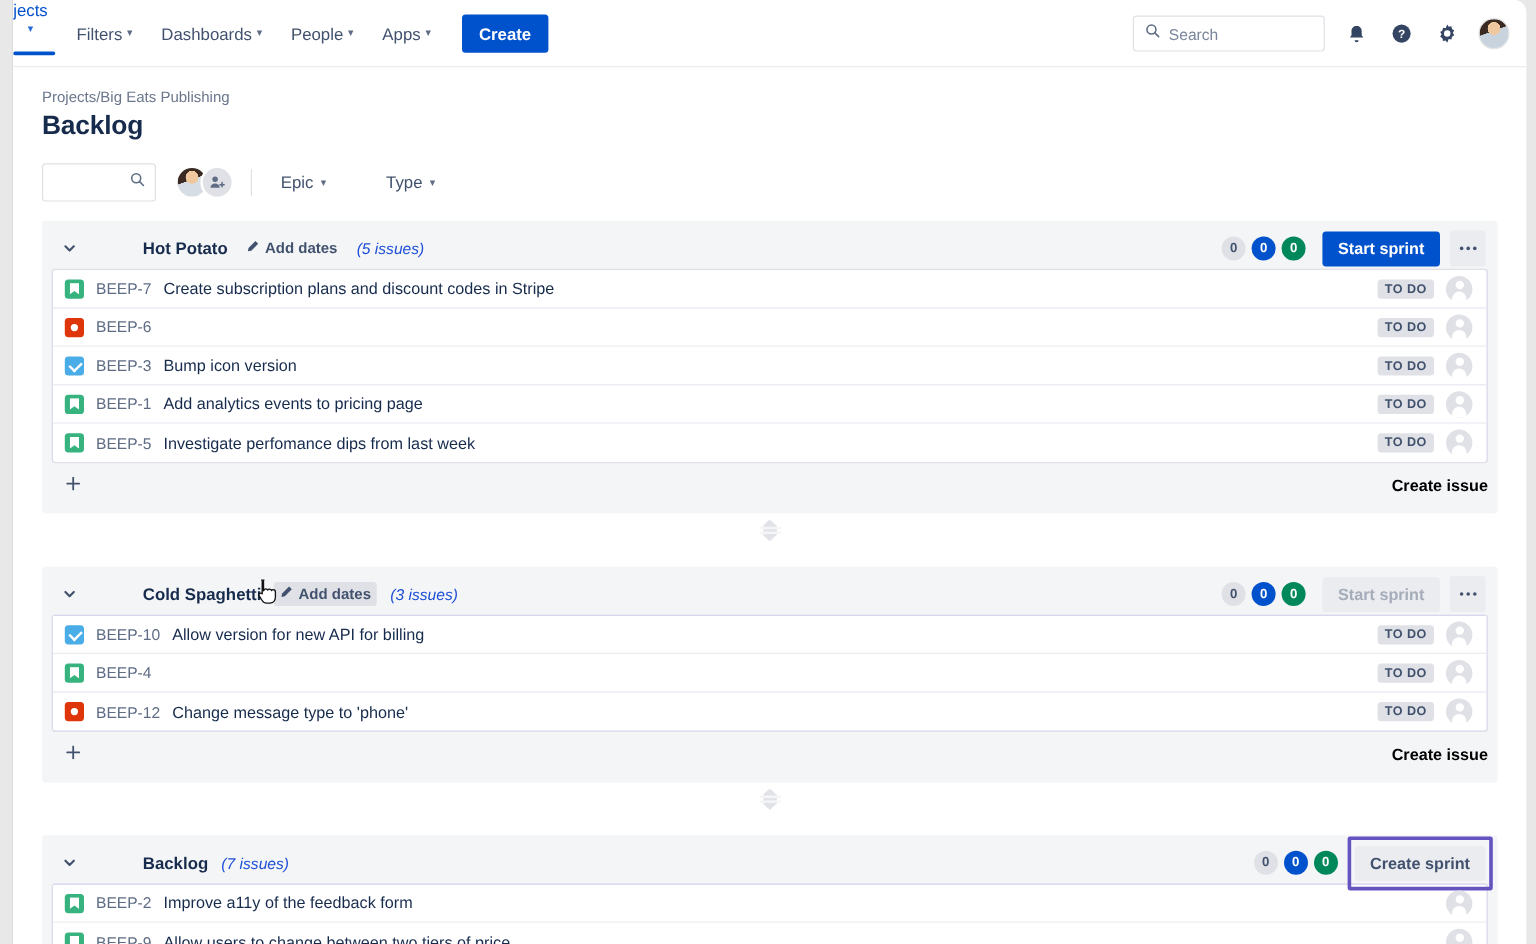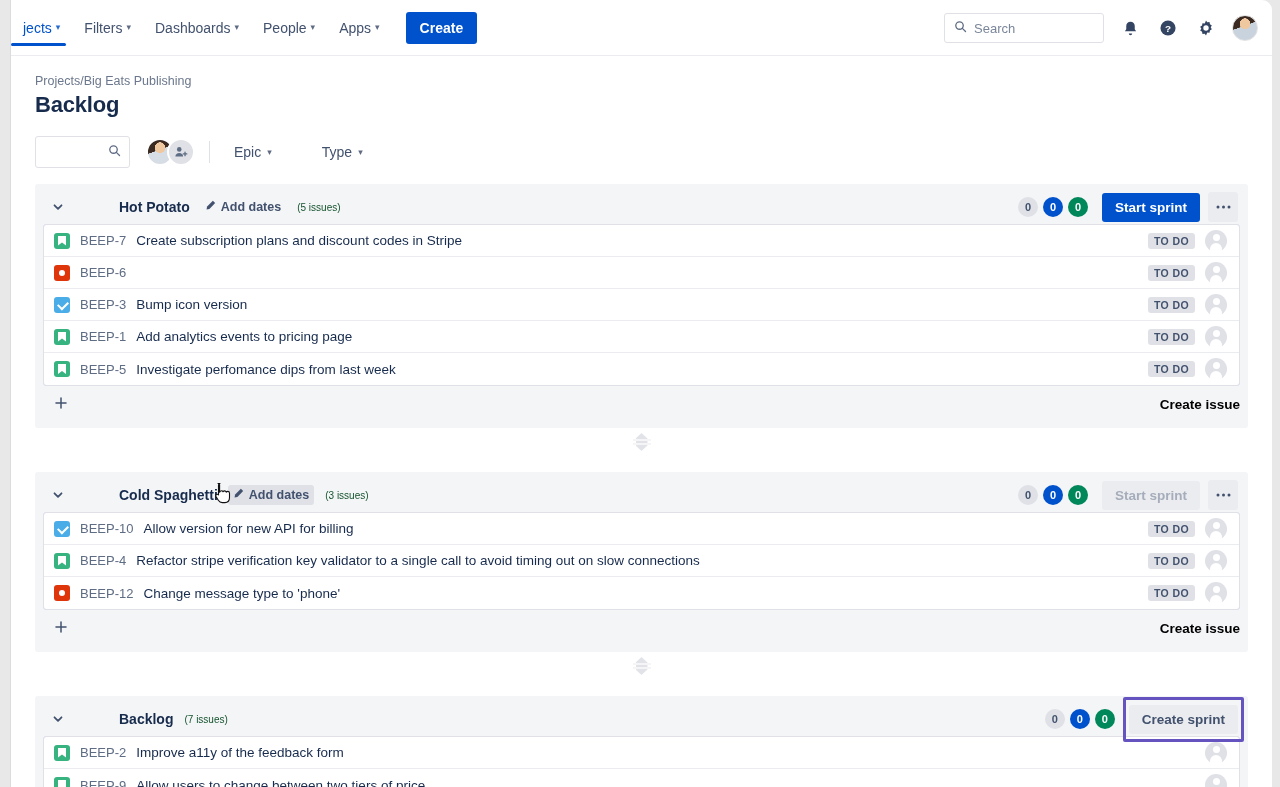--- a/index.html
+++ b/index.html
@@ -26,21 +26,21 @@
     padding-left: 0px;
   }
   .nav-items { display: flex; align-items: center; height: 56px; }
   .nav-item {
     position: relative;
     display: flex; align-items: center; gap: 4px;
     padding: 0 12px; height: 56px;
     font-size: 14px; color: #42526e; font-weight: 500;
     cursor: pointer; white-space: nowrap;
   }
-  .nav-item.first { padding-left: 12px; margin-left: 0px; }
+  .nav-item.first { padding-left: 0; margin-left: 0px; flex-direction: column; }
   .nav-item.active { color: #0052cc; font-weight: 500; }
   .nav-item.active::after {
     content: ""; position: absolute; left: 0; right: 6px; bottom: 10px;
     height: 3px; background: #0052cc; border-radius: 2px;
   }
   .caret { font-size: 9px; opacity: .85; line-height: 1; }
   .create-btn {
     margin-left: 14px;
     background: #0052cc; color: #fff;
     font-size: 14px; font-weight: 600;
@@ -142,21 +142,21 @@
     color: #42526e; cursor: pointer; margin-right: 4px;
   }
   .sprint-name { font-size: 14px; font-weight: 700; color: #172b4d; padding-left: 48px; }
   .add-dates {
     display: flex; align-items: center; gap: 5px;
     margin-left: 10px;
     font-size: 12.5px; font-weight: 600; color: #42526e;
     padding: 3px 5px; border-radius: 3px; cursor: pointer;
   }
   .add-dates.hovered { background: #dfe1e6; }
-  .issue-count { margin-left: 11px; font-size: 10px; color: #14532d; }
+  .issue-count { margin-left: 11px; font-size: 13px; color: #1d4ed8; font-style: italic; }
   .sprint-right { margin-left: auto; display: flex; align-items: center; gap: 8px; }
   .badges { display: flex; align-items: center; gap: 5px; margin-right: 6px; }
   .badge {
     min-width: 20px; height: 20px; padding: 0 6px; border-radius: 10px;
     font-size: 11px; font-weight: 700; color: #fff;
     display: flex; align-items: center; justify-content: center;
   }
   .badge.grey { background: #dfe1e6; color: #42526e; }
   .badge.blue { background: #0052cc; }
   .badge.green { background: #00875a; }
@@ -486,21 +486,20 @@
               <a class="issue-key">BEEP-10</a>
               <span class="issue-summary">Allow version for new API for billing</span>
               <span class="row-right">
                 <span class="status-lozenge">TO DO</span>
                 <span class="av-unassigned"></span>
               </span>
             </div>
             <div class="row">
               <span class="type-ico t-story"></span>
               <a class="issue-key">BEEP-4</a>
-              <span class="issue-summary">Refactor stripe verification key validator to a single call to avoid timing out on slow connections</span>
               <span class="row-right">
                 <span class="status-lozenge">TO DO</span>
                 <span class="av-unassigned"></span>
               </span>
             </div>
             <div class="row">
               <span class="type-ico t-bug"></span>
               <a class="issue-key">BEEP-12</a>
               <span class="issue-summary">Change message type to 'phone'</span>
               <span class="row-right">

